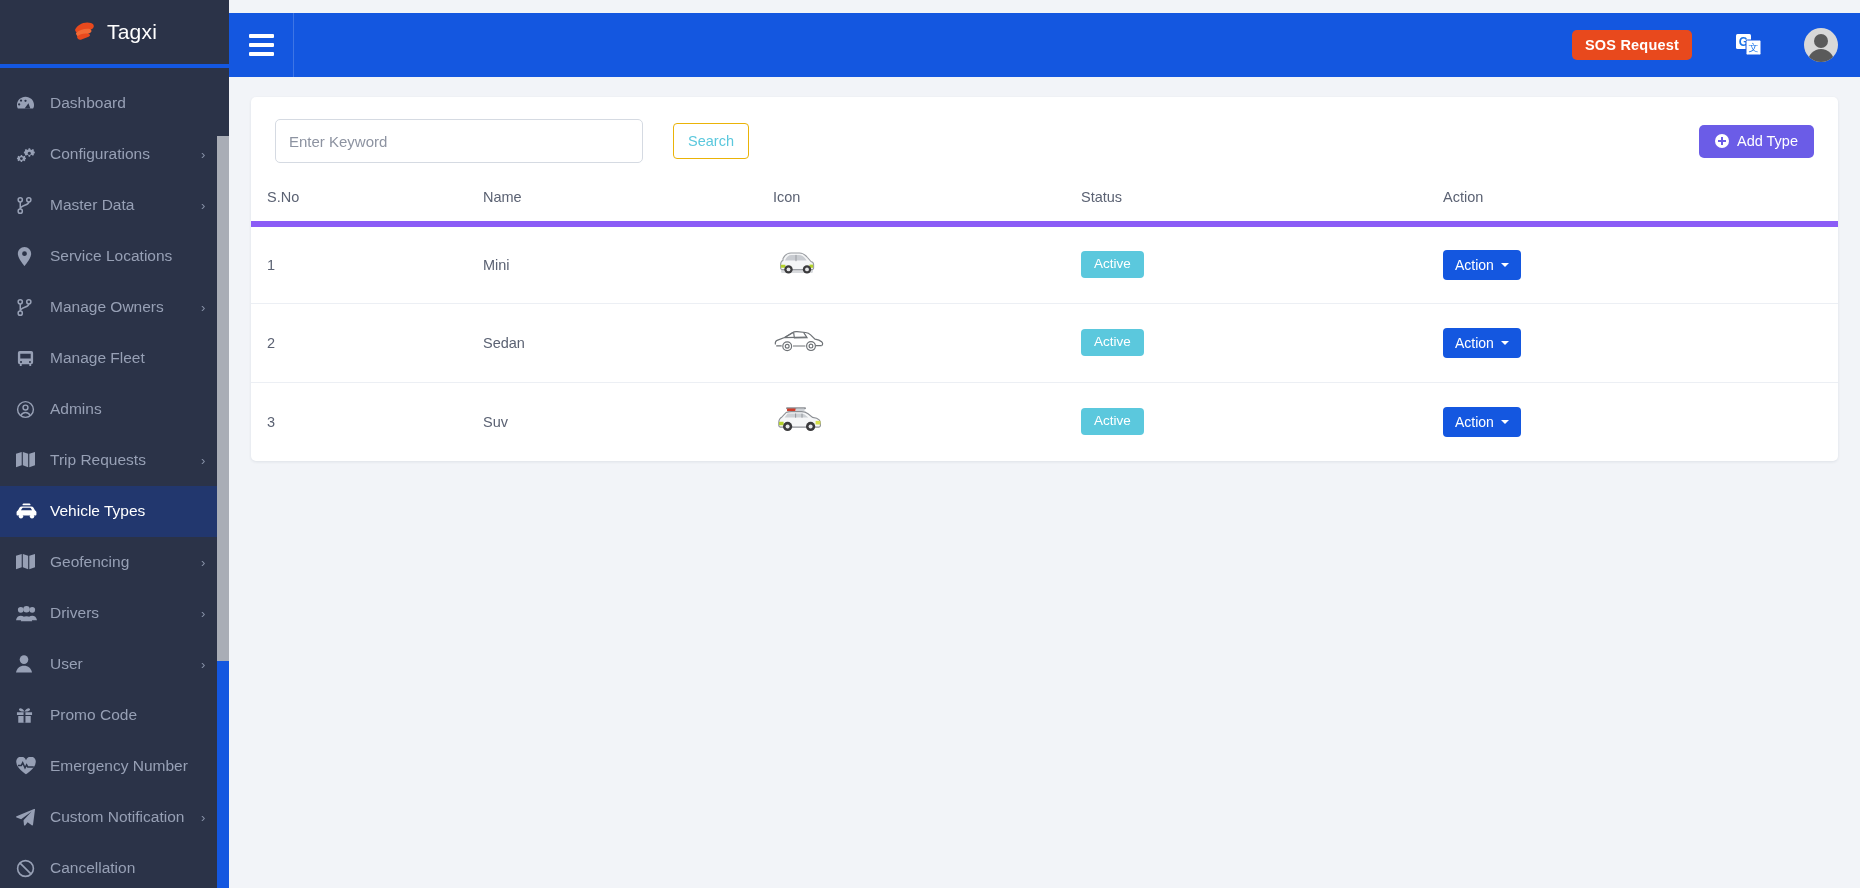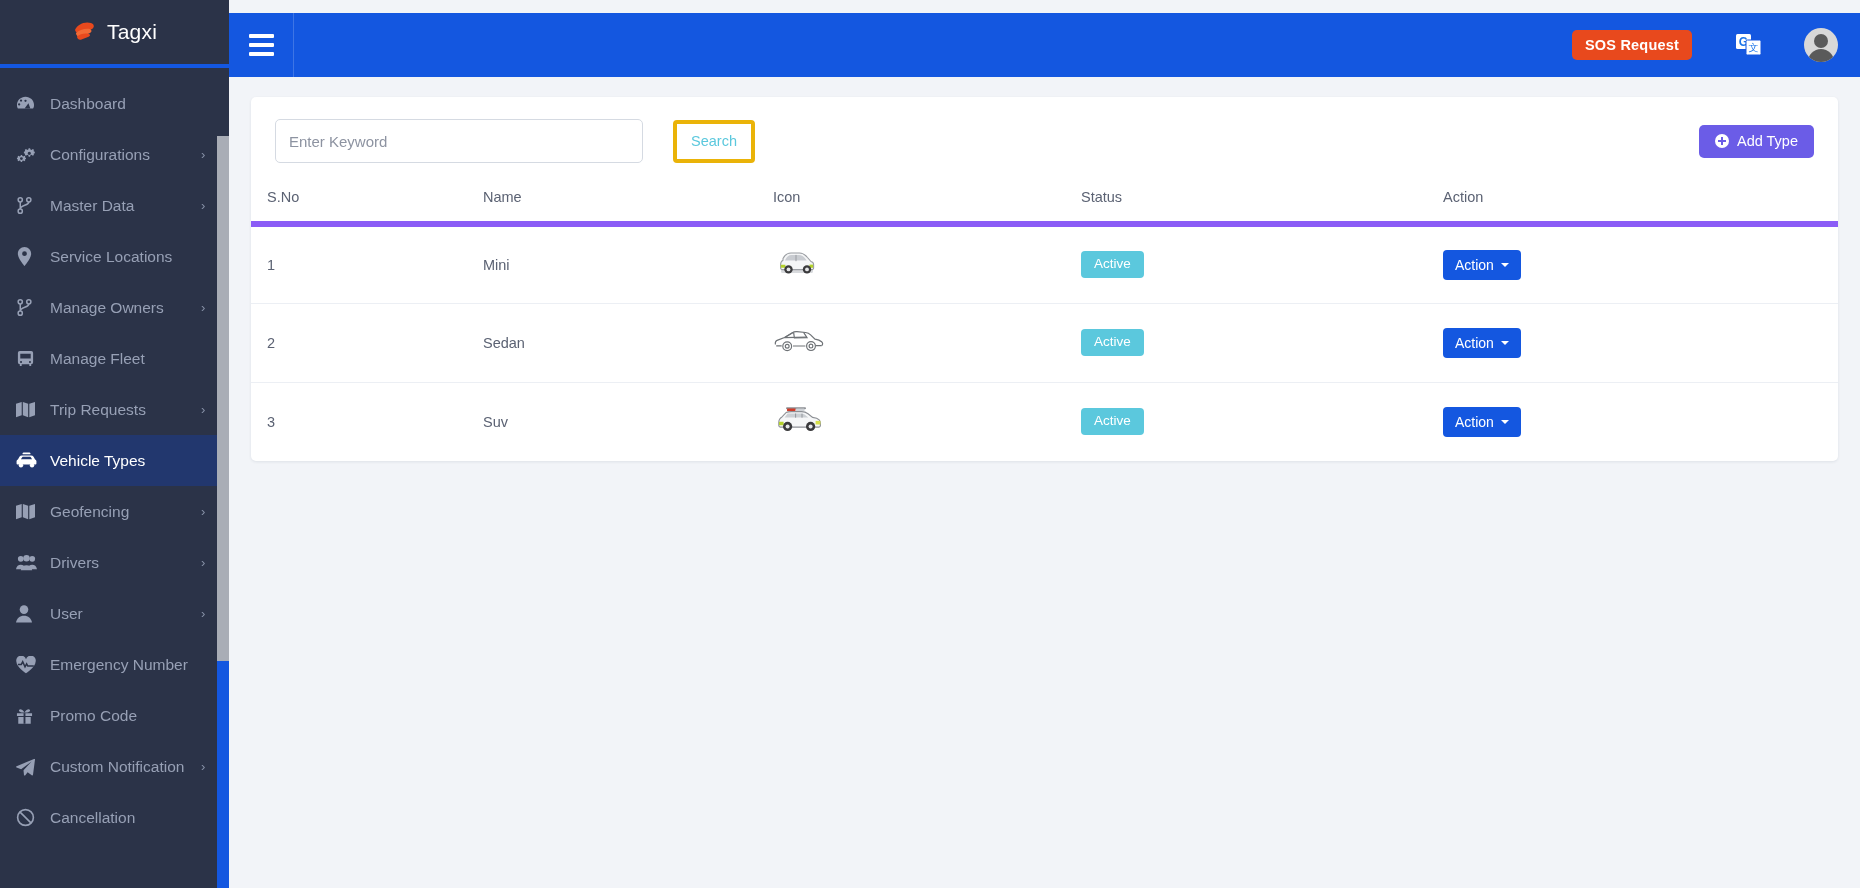--- a/index.html
+++ b/index.html
@@ -122,23 +122,23 @@
   .search-input {
     width: 368px; height: 44px;
     border: 1px solid #d5dae2; border-radius: 5px;
     padding: 0 13px; font-size: 15px; color: #5b6273;
     font-family: "Liberation Sans", sans-serif;
     outline: none; background: #fff;
   }
   .search-input::placeholder { color: #8d93a1; }
   .search-btn {
     margin-left: 30px;
-    height: 43px;
+    height: 36px;
     background: #ffffff; color: #5bc8dd;
-    border: 4px solid #eab308; border-radius: 4px;
+    border: 1px solid #eab308; border-radius: 4px;
     font-size: 14.5px; padding: 0 14px; cursor: pointer;
     font-family: "Liberation Sans", sans-serif;
   }
   .tools-spacer { flex: 1 1 auto; }
   .add-btn {
     background: #6b5ce7; color: #ffffff;
     border: none; border-radius: 5px;
     height: 33px; padding: 4px 16px;
     font-size: 14.5px; cursor: pointer;
     display: inline-flex; align-items: center; gap: 8px;
@@ -272,20 +272,30 @@
 
       <div class="nav-item">
         <span class="nav-ico">
           <svg width="19" height="19" viewBox="0 0 20 20" fill="#97a0b5">
               <path d="M4 2h12a2 2 0 012 2v10a2 2 0 01-2 2v1.5a.5.5 0 01-.5.5h-1a.5.5 0 01-.5-.5V16H6v1.5a.5.5 0 01-.5.5h-1a.5.5 0 01-.5-.5V16a2 2 0 01-2-2V4a2 2 0 012-2zm.5 3v5h11V5zm.8 7.5a1.1 1.1 0 101.1 1.1 1.1 1.1 0 00-1.1-1.1zm9.4 0a1.1 1.1 0 101.1 1.1 1.1 1.1 0 00-1.1-1.1z"></path>
             </svg>
         </span>
         <span class="nav-label">Manage Fleet</span>
       </div>
 
+      <div class="nav-item">
+        <span class="nav-ico">
+          <svg width="19" height="19" viewBox="0 0 20 20" fill="none" stroke="#97a0b5" stroke-width="1.5">
+              <circle cx="10" cy="10" r="8.3"></circle>
+              <circle cx="10" cy="8" r="2.6"></circle>
+              <path d="M5 16.5c1-2.3 2.8-3.4 5-3.4s4 1.1 5 3.4"></path>
+            </svg>
+        </span>
+        <span class="nav-label">Admins</span>
+      </div>
 
       <div class="nav-item">
         <span class="nav-ico">
           <svg width="19" height="18" viewBox="0 0 20 18" fill="#97a0b5">
               <path d="M0 2.5L6 .5v14l-6 2zM7.2.5l5.6 2v14l-5.6-2zM14 2.5l6-2v14l-6 2z"></path>
             </svg>
         </span>
         <span class="nav-label">Trip Requests</span>
         <span class="nav-caret">›</span>
       </div>
@@ -331,37 +341,37 @@
               <circle cx="8" cy="4.6" r="4.3"></circle>
               <path d="M0 17.5c.8-4.4 3.8-6.8 8-6.8s7.2 2.4 8 6.8z"></path>
             </svg>
         </span>
         <span class="nav-label">User</span>
         <span class="nav-caret">›</span>
       </div>
 
       <div class="nav-item">
         <span class="nav-ico">
-          <svg width="20" height="18" viewBox="0 0 20 18" fill="#97a0b5">
-              <path d="M10 17.2S.4 11.3.4 5.8A4.9 4.9 0 0110 3.3a4.9 4.9 0 019.6 2.5c0 5.5-9.6 11.4-9.6 11.4z"></path>
-              <path d="M2 8.4h3.3l1.4-2.6 2.3 5 1.6-3 1.2 2.3h6" stroke="#2b3348" stroke-width="1.5" fill="none"></path>
-            </svg>
-        </span>
-        <span class="nav-label">Emergency Number</span>
-      </div>
-
-      <div class="nav-item">
-        <span class="nav-ico">
           <svg width="17" height="18" viewBox="0 0 18 18" fill="#97a0b5">
               <path d="M1 6h16v3H1zM2.4 10h13.2v7.2H2.4z"></path>
               <path d="M8 6v11.2h2V6z" fill="#2b3348"></path>
               <path d="M9 5.4C7 2 4.2 1.2 3.3 2.6 2.5 4 4.6 5.4 9 5.4zM9 5.4c2-3.4 4.8-4.2 5.7-2.8.8 1.4-1.3 2.8-5.7 2.8z"></path>
             </svg>
         </span>
         <span class="nav-label">Promo Code</span>
+      </div>
+
+      <div class="nav-item">
+        <span class="nav-ico">
+          <svg width="20" height="18" viewBox="0 0 20 18" fill="#97a0b5">
+              <path d="M10 17.2S.4 11.3.4 5.8A4.9 4.9 0 0110 3.3a4.9 4.9 0 019.6 2.5c0 5.5-9.6 11.4-9.6 11.4z"></path>
+              <path d="M2 8.4h3.3l1.4-2.6 2.3 5 1.6-3 1.2 2.3h6" stroke="#2b3348" stroke-width="1.5" fill="none"></path>
+            </svg>
+        </span>
+        <span class="nav-label">Emergency Number</span>
       </div>
 
       <div class="nav-item">
         <span class="nav-ico">
           <svg width="19" height="18" viewBox="0 0 20 18" fill="#97a0b5">
               <path d="M19.6.4L.6 8.1c-.7.3-.7 1.2 0 1.4l4.8 1.8 11-8.1-8.5 9.2.5 4.9c.1.7 1 .9 1.4.3l2.4-3.1 4.4 3.2c.5.4 1.2.1 1.3-.5L20 1.2c.1-.6-.5-1-.9-.8z"></path>
             </svg>
         </span>
         <span class="nav-label">Custom Notification</span>
         <span class="nav-caret">›</span>

